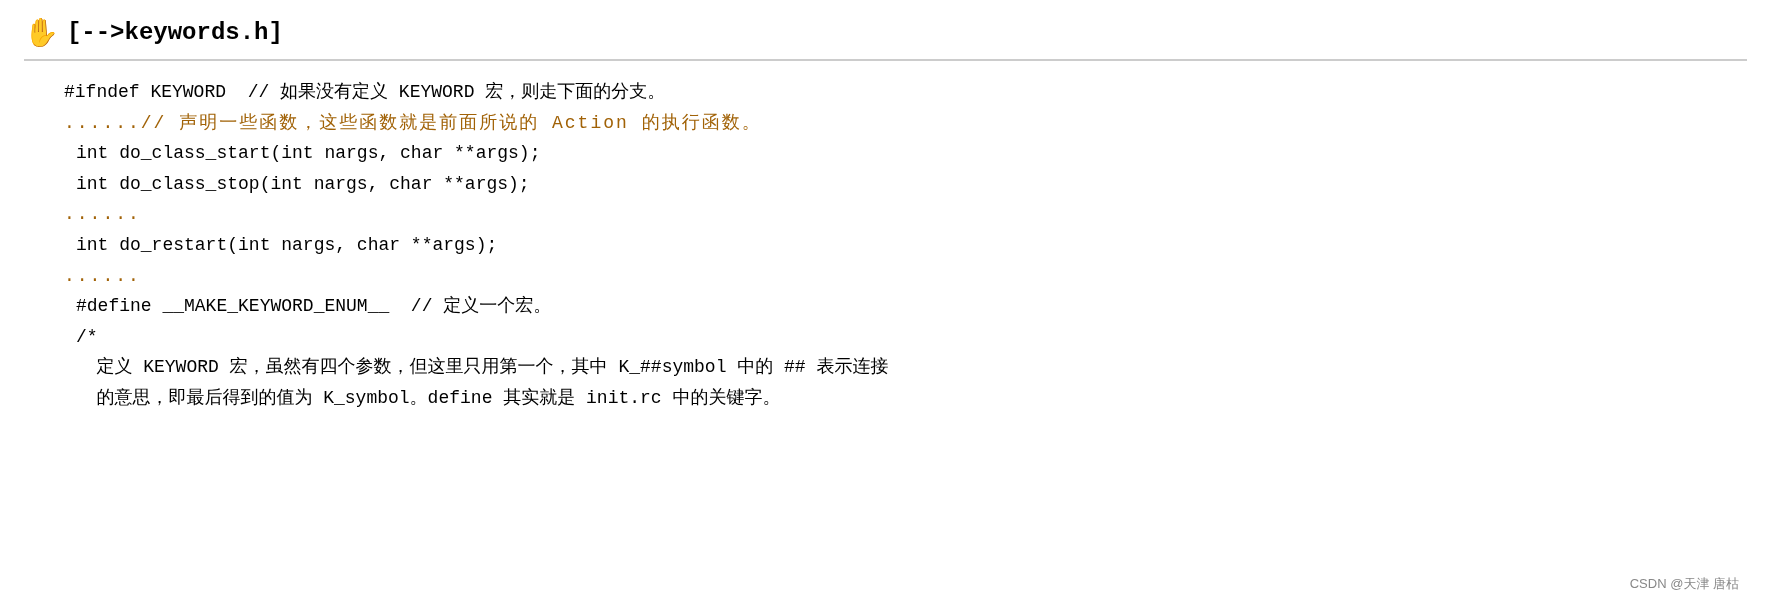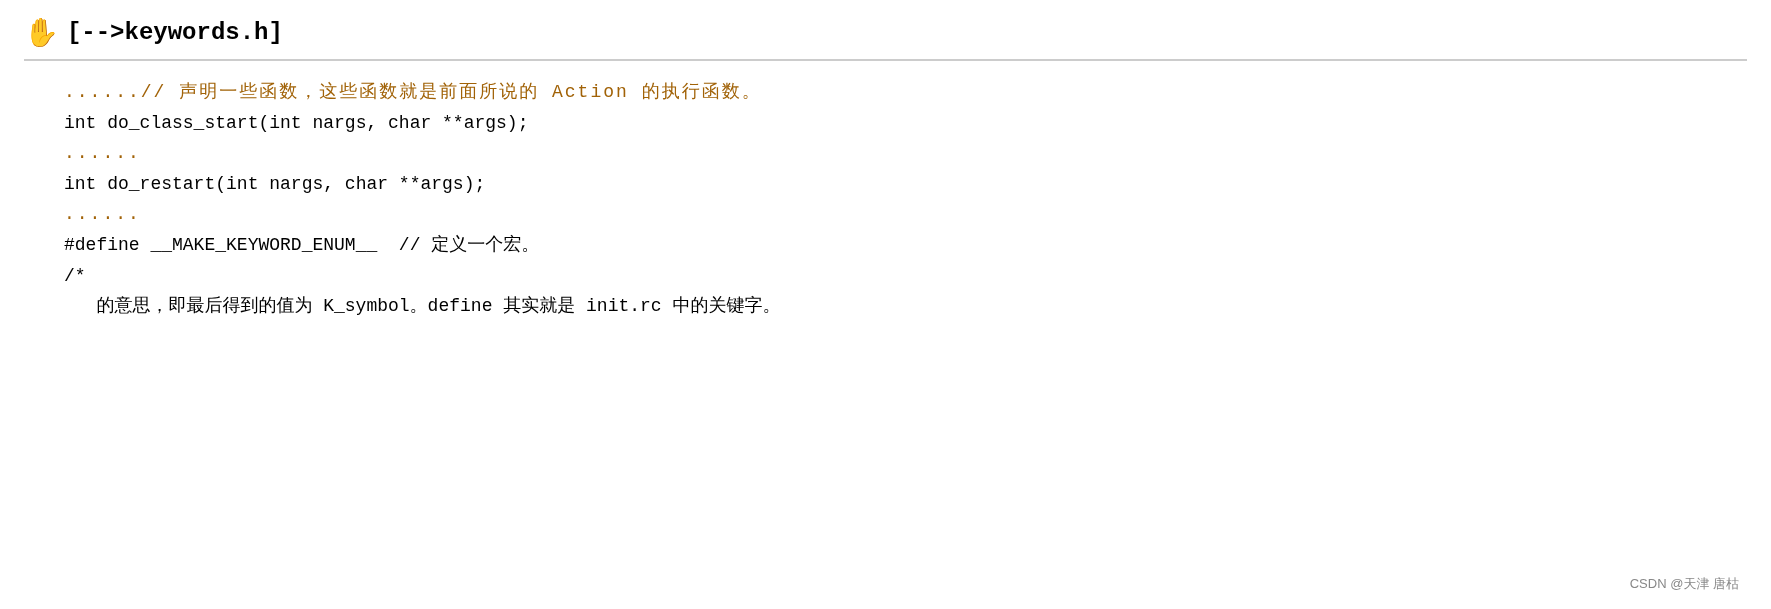--- a/index.html
+++ b/index.html
@@ -64,20 +64,21 @@
       color: #000000;
     }
 
     .code-line.dots {
       color: #a16207;
       letter-spacing: 2px;
     }
 
     .code-line.code {
       color: #000000;
+      margin-left: 12px;
     }
 
     .footer-attribution {
       position: absolute;
       bottom: 16px;
       right: 32px;
       font-size: 13px;
       color: #888888;
     }
 
@@ -95,36 +96,39 @@
   <div class="page-container">
 
     <div class="header-bar">
       <span class="header-icon">✋</span>
       <span class="header-title">[--&gt;keywords.h]</span>
     </div>
 
     <div class="content-area">
       <div class="code-block">
 
+        <span class="code-line comment">#ifndef KEYWORD  // 如果没有定义 KEYWORD 宏，则走下面的分支。</span>
 
         <span class="code-line dots">......// 声明一些函数，这些函数就是前面所说的 Action 的执行函数。</span>
 
         <span class="code-line code">int do_class_start(int nargs, char **args);</span>
 
+        <span class="code-line code">int do_class_stop(int nargs, char **args);</span>
 
         <span class="code-line dots">......</span>
 
         <span class="code-line code">int do_restart(int nargs, char **args);</span>
 
         <span class="code-line dots">......</span>
 
         <span class="code-line code">#define __MAKE_KEYWORD_ENUM__  // 定义一个宏。</span>
 
         <span class="code-line code">/*</span>
 
+        <span class="code-line indent">   定义 KEYWORD 宏，虽然有四个参数，但这里只用第一个，其中 K_##symbol 中的 ## 表示连接</span>
 
         <span class="code-line indent">   的意思，即最后得到的值为 K_symbol。define 其实就是 init.rc 中的关键字。</span>
 
       </div>
     </div>
 
     <div class="footer-attribution">CSDN @天津 唐枯</div>
 
   </div>
 </div>

